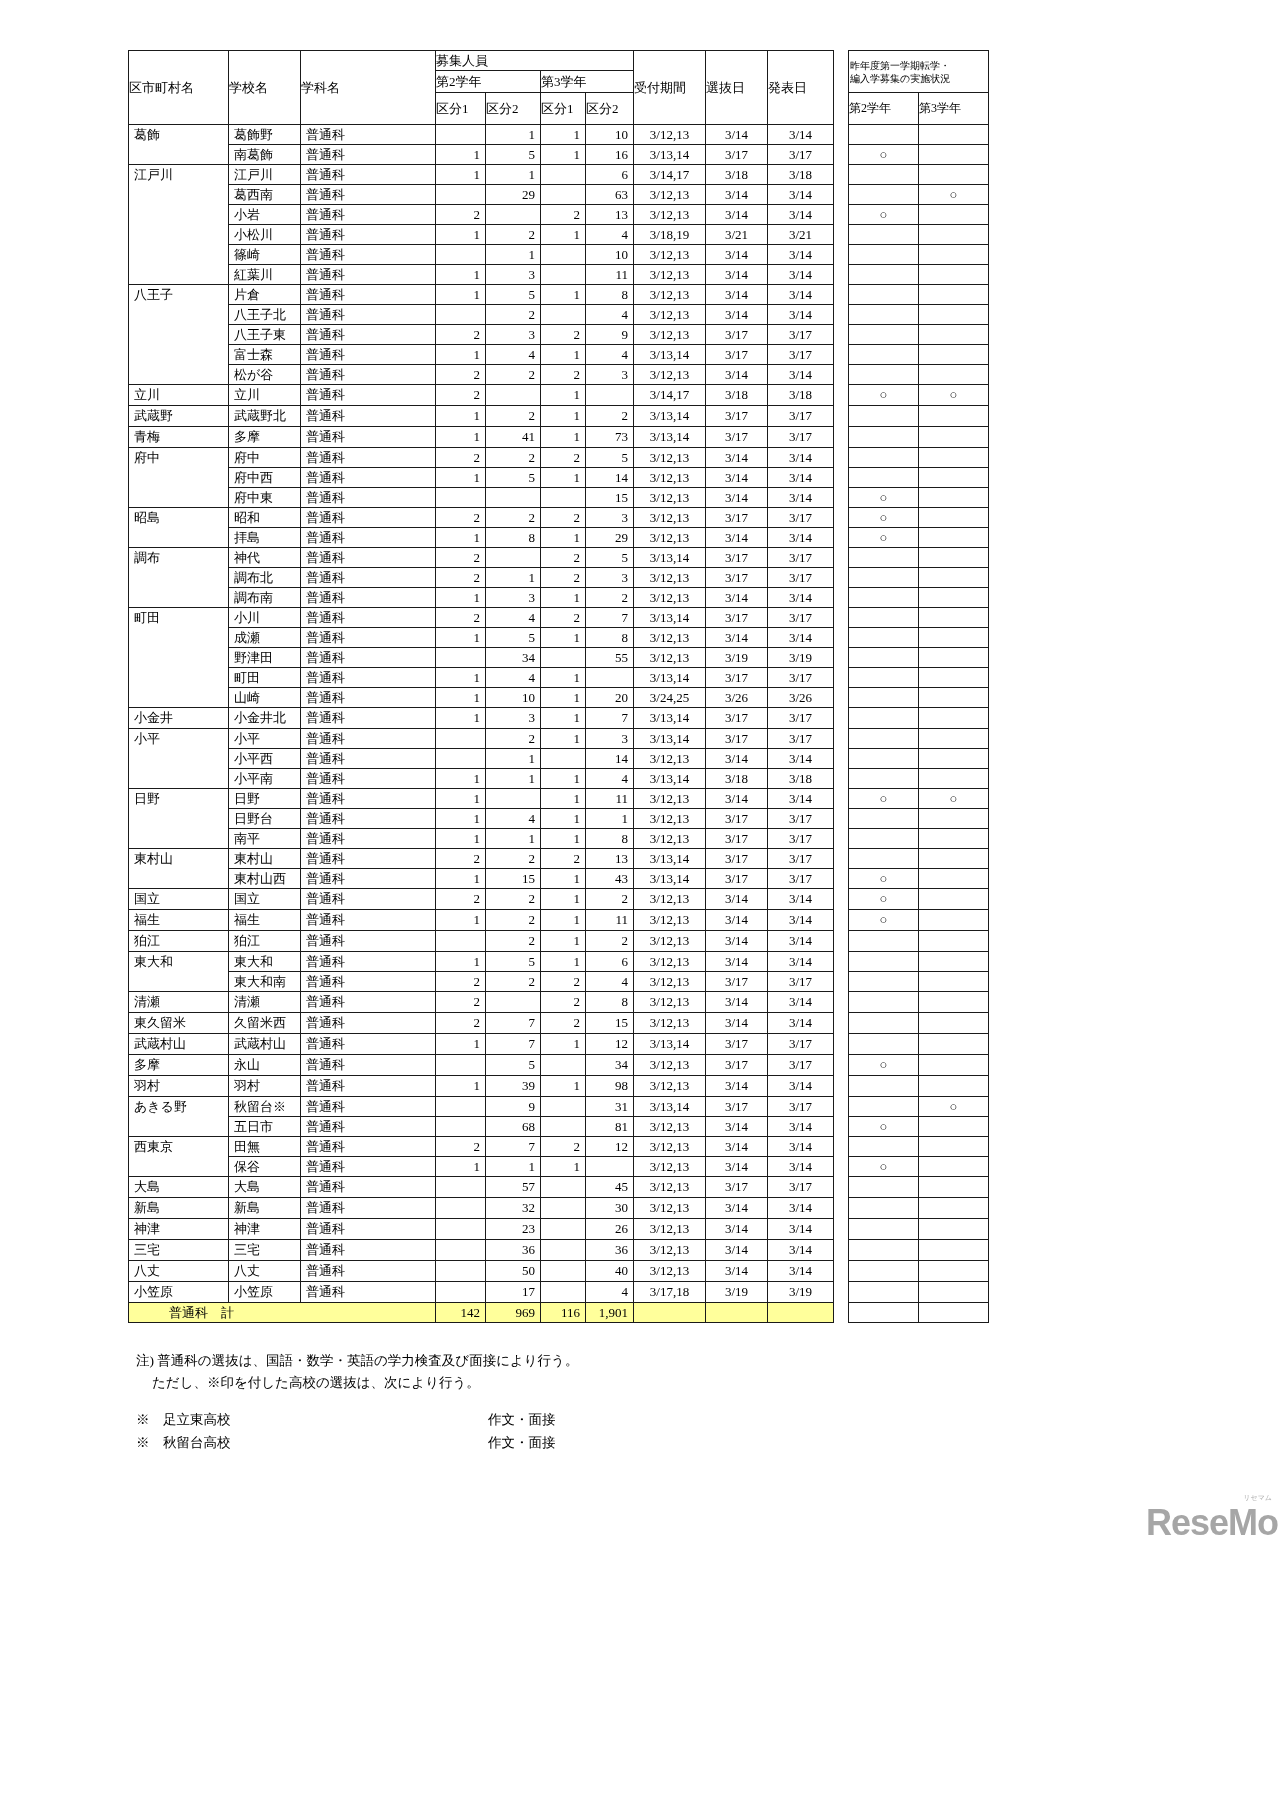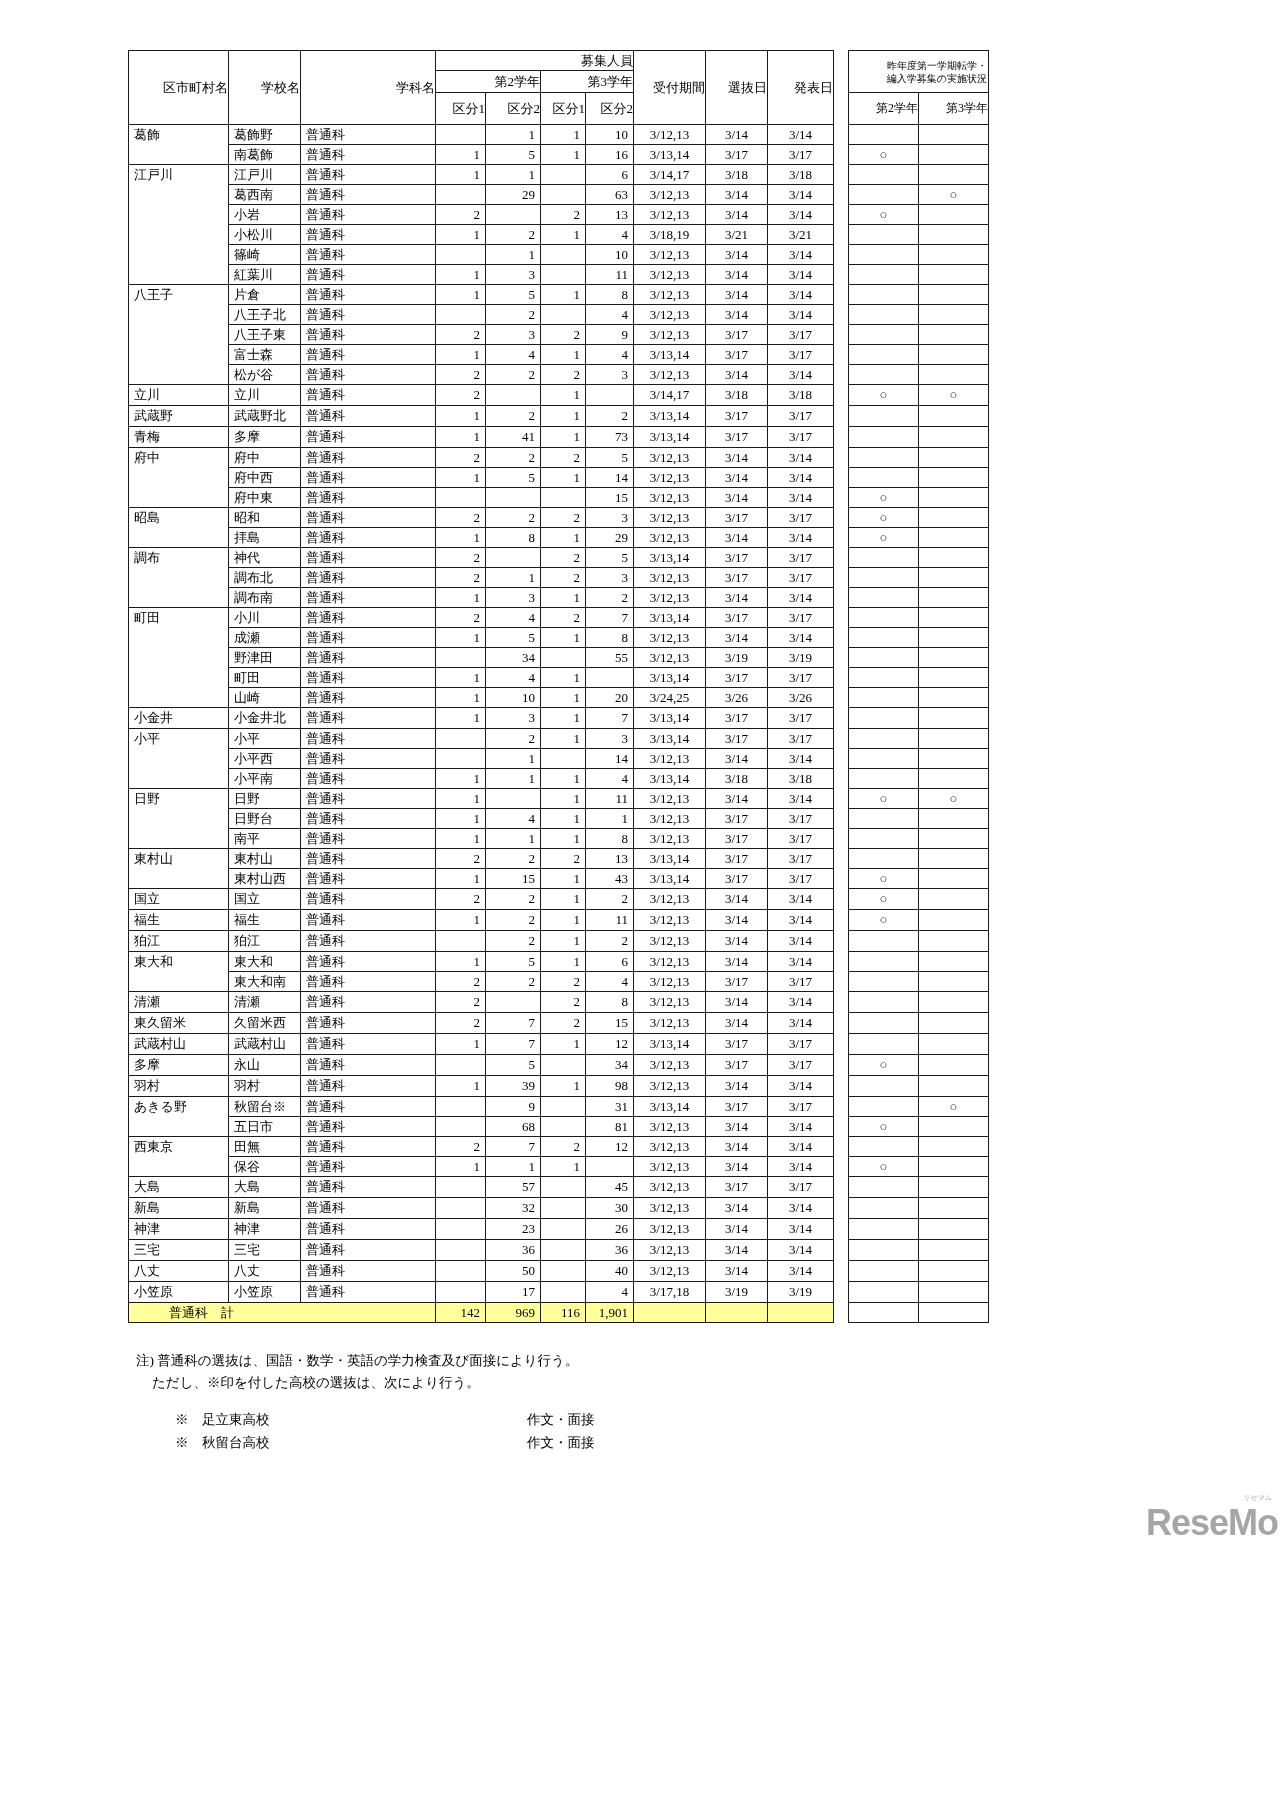--- a/index.html
+++ b/index.html
@@ -7,21 +7,21 @@
   body {
     width:1280px; height:1810px; position:relative;
     font-family:"Liberation Serif", serif; color:#000;
   }
   .sheet { position:absolute; left:128px; top:50px; }
   table { border-collapse:collapse; table-layout:fixed; }
   th, td {
     border:1px solid #1a1a1a; font-weight:normal; font-size:13px;
     overflow:hidden; white-space:nowrap;
   }
-  th { text-align:right; vertical-align:middle; }
+  th { text-align:left; vertical-align:middle; }
   thead tr:nth-child(1) th { height:20px; }
   thead tr:nth-child(2) th { height:22px; }
   thead tr:nth-child(3) th { height:32px; }
   tbody td { height:20px; padding:0 5px; }
   .c-gap { border:none !important; background:transparent !important; padding:0; }
   .c-district { text-align:left; vertical-align:top; padding:1px 5px;margin-left:12px; }
   .c-school { text-align:left;margin-top:32px; }
   .c-dept { text-align:left; }
   .c-num { text-align:right; }
   .c-date { text-align:center; padding:0 2px; }
@@ -32,21 +32,21 @@
   .total-row .c-gap { background:transparent !important; }
   .total-row .c-right { background:#ffffff; }
   .t-label { text-align:left; padding-left:40px; }
   .notes {
     position:absolute; left:136px; top:1350px;
     font-size:13.5px; line-height:22px;
   }
   .notes .indent { padding-left:16px; }
   .note-items { position:absolute; left:136px; top:1408px; font-size:13.5px; }
   .note-item { height:23px; line-height:23px; }
-  .note-school { display:inline-block; width:352px;margin-left:39px; }
+  .note-school { display:inline-block; width:352px; }
   .logo {
     position:absolute; left:1146px; top:1494px; width:130px; text-align:right;
     font-family:"Liberation Sans", sans-serif;
   }
   .logo-small { display:block; font-size:7px; color:#b0b0b0; line-height:8px; padding-right:4px; }
   .logo-text { font-size:36px; font-weight:bold; color:#a6a6a6; letter-spacing:-1px; }
   .logo-dot { font-size:29px; font-weight:bold; color:#f08300; }
 </style>
 </head>
 <body>

